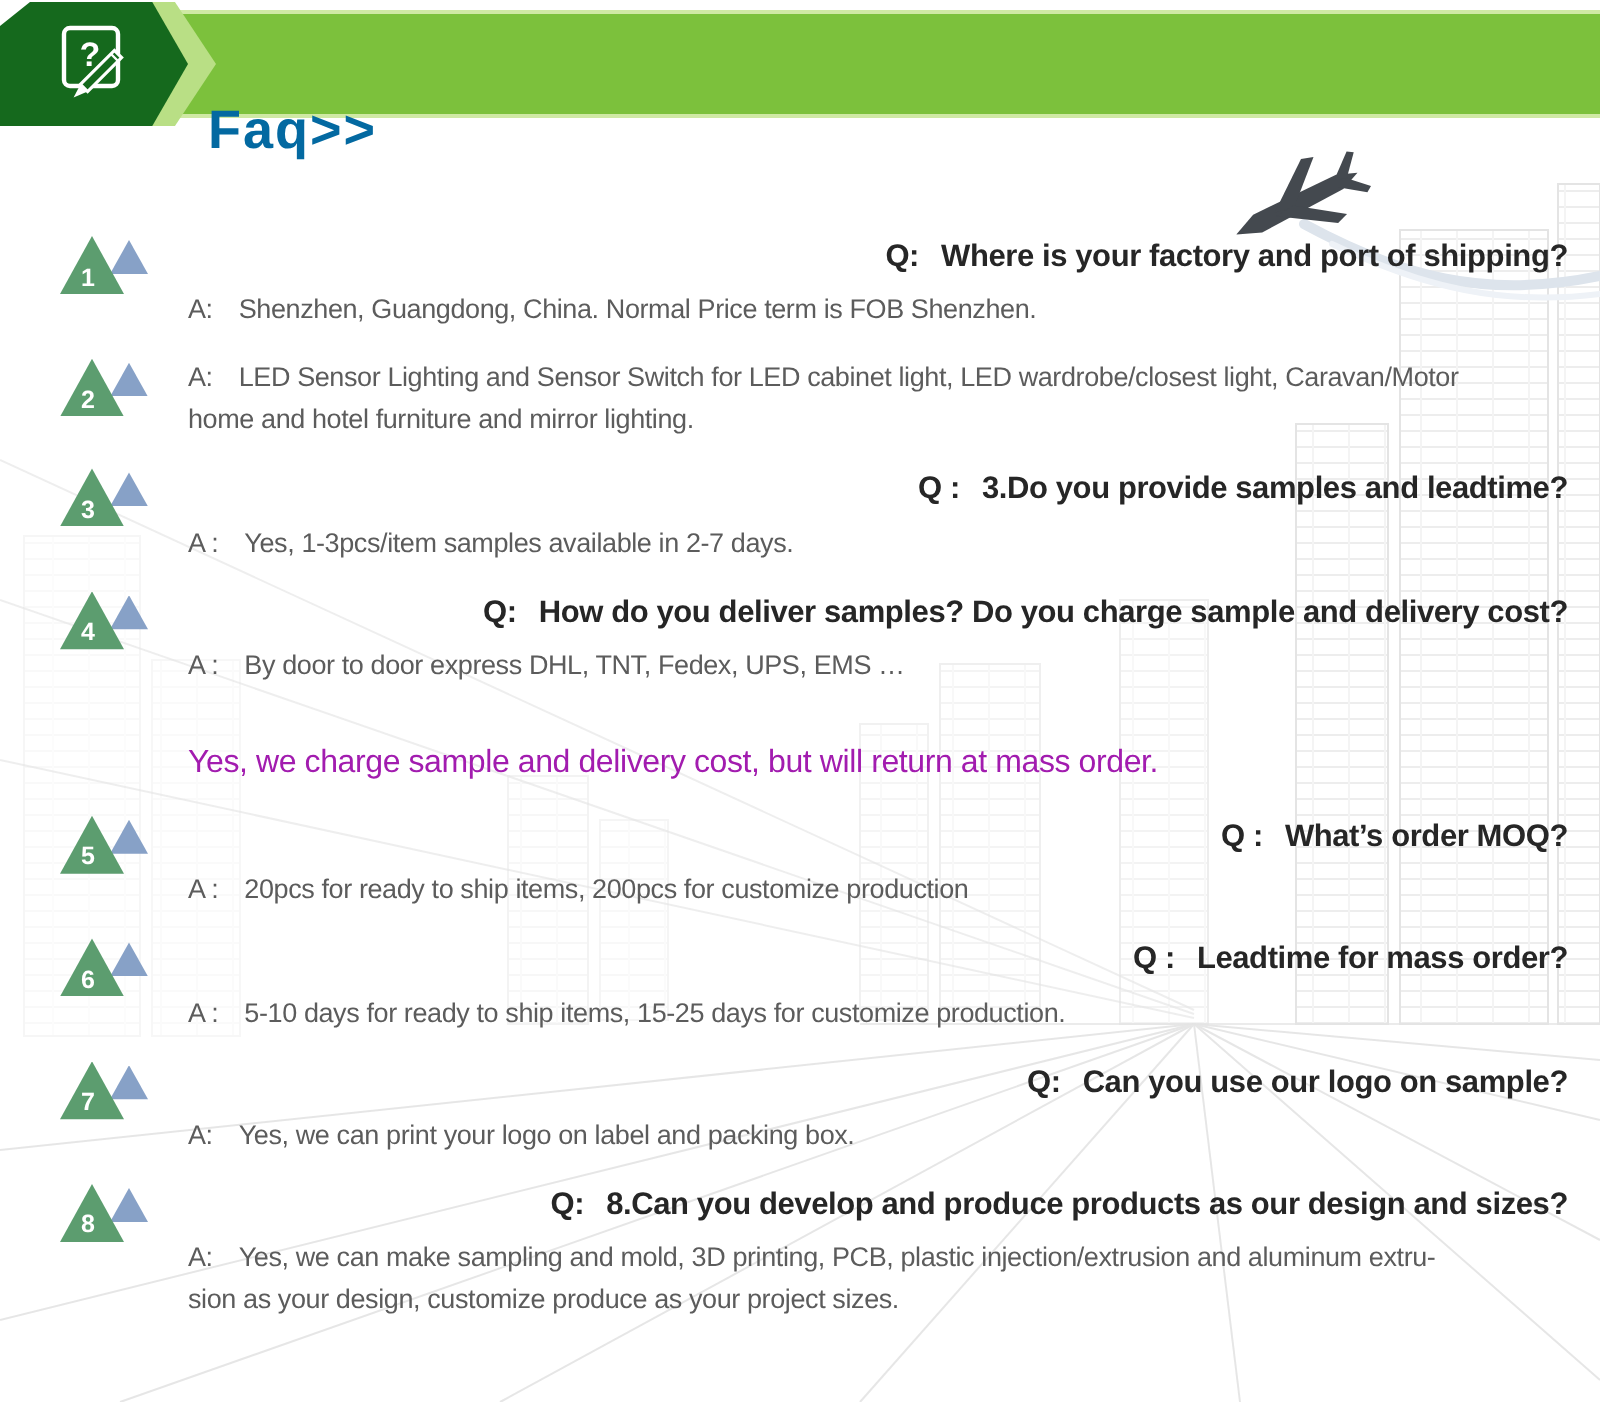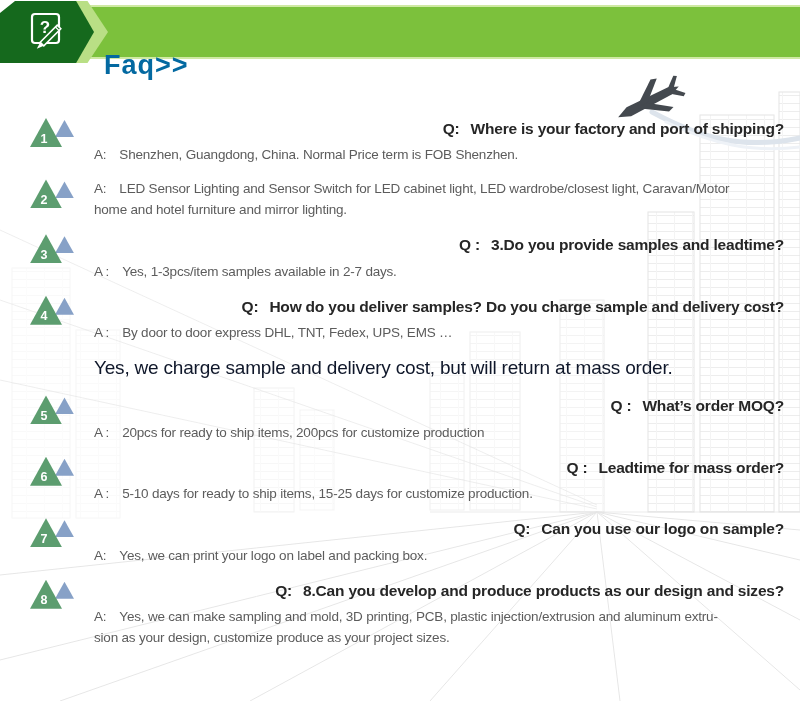--- a/index.html
+++ b/index.html
@@ -52,21 +52,21 @@
   .q-line{
     margin:0 0 5px 0;font-weight:bold;font-size:15.5px;line-height:1.45;
     color:#262626;letter-spacing:-0.2px;text-align:right;
   }
   .q-label{display:inline-block;margin-right:11px;}
   .a-line{
     margin:0;font-size:13.5px;line-height:1.55;color:#5c5c5c;letter-spacing:-0.2px;
   }
   .a-label{display:inline-block;margin-right:13px;}
   .a-extra{
-    margin:9px 0 0 0;font-size:19px;line-height:1.55;color:#0f172a;letter-spacing:-0.2px;
+    margin:26px 0 0 0;font-size:16px;line-height:1.55;color:#a21caf;letter-spacing:-0.2px;
   }
 </style>
 </head>
 <body>
 
 <div class="page">
 
   <svg class="bg-svg" width="800" height="701" viewBox="0 0 800 701">
     <defs>
       <pattern id="fl" width="18" height="8" patternUnits="userSpaceOnUse">

